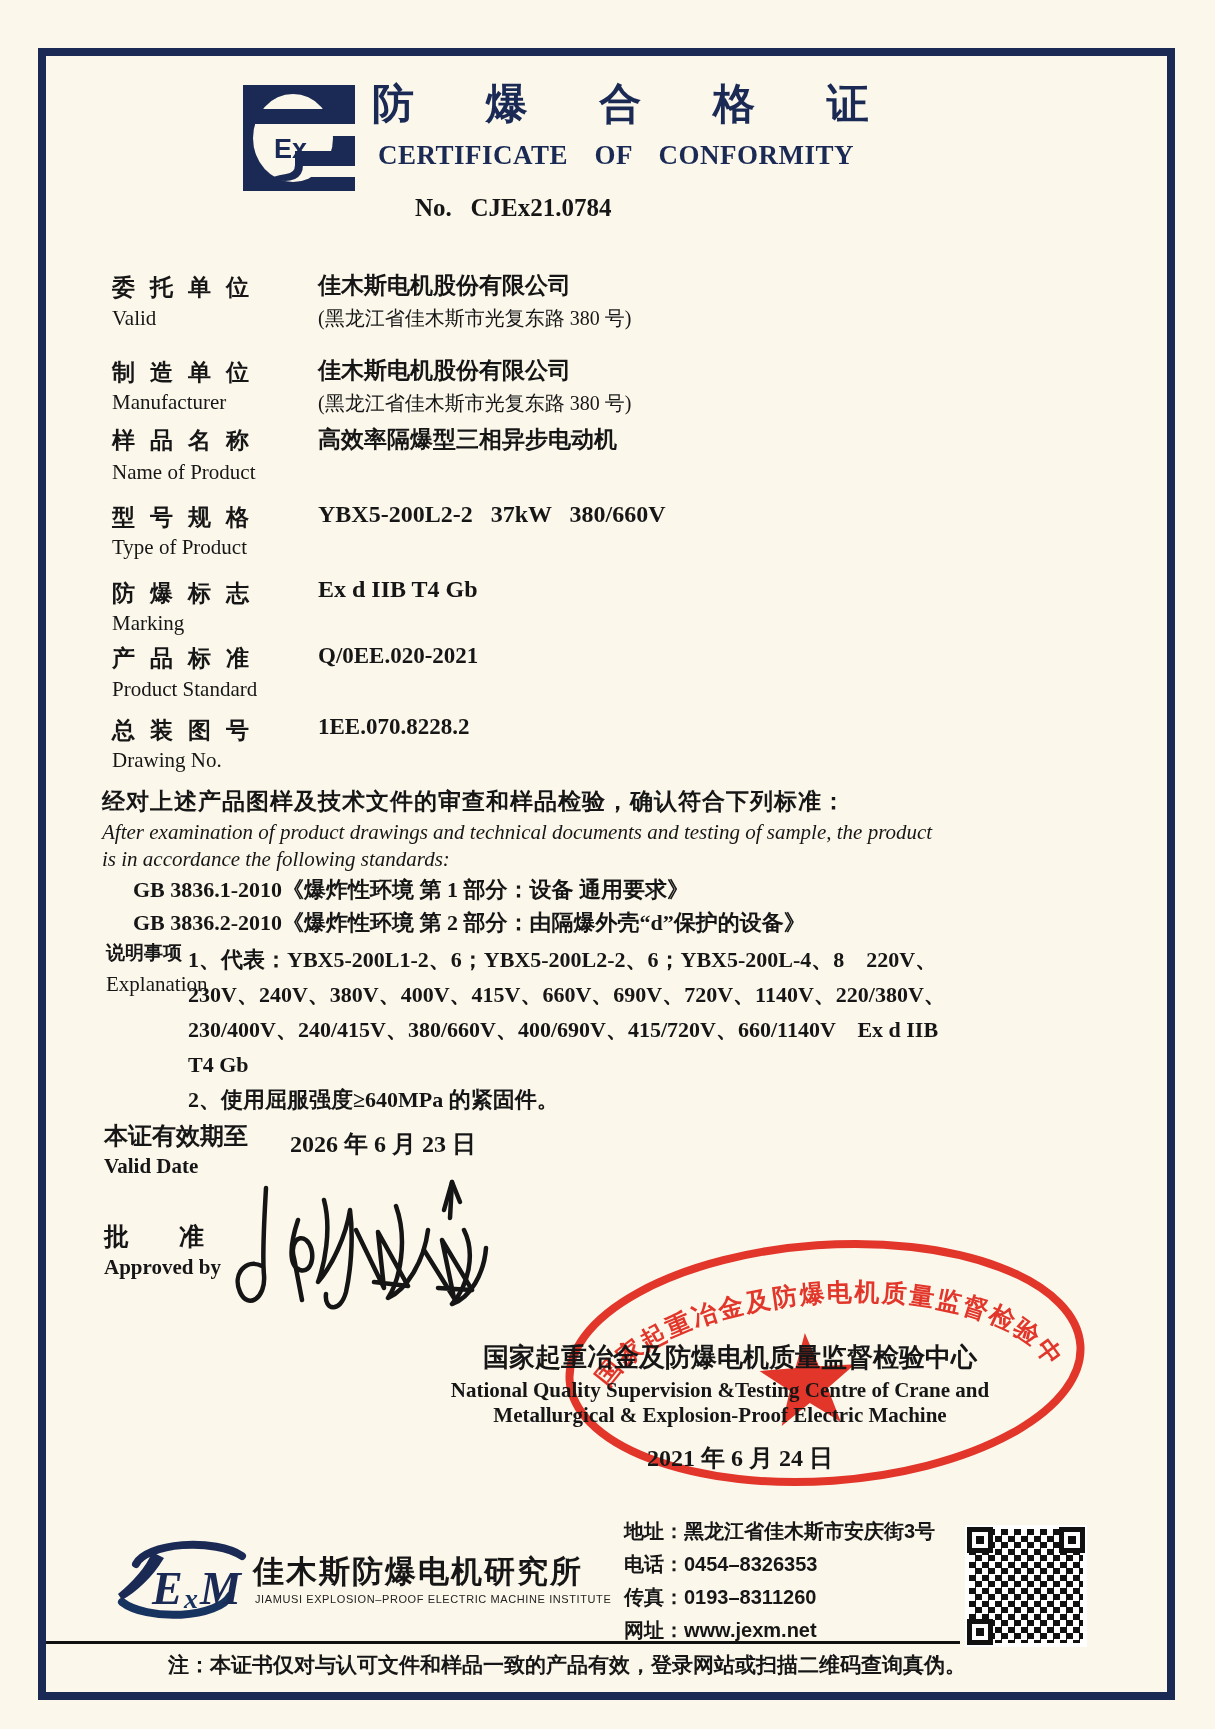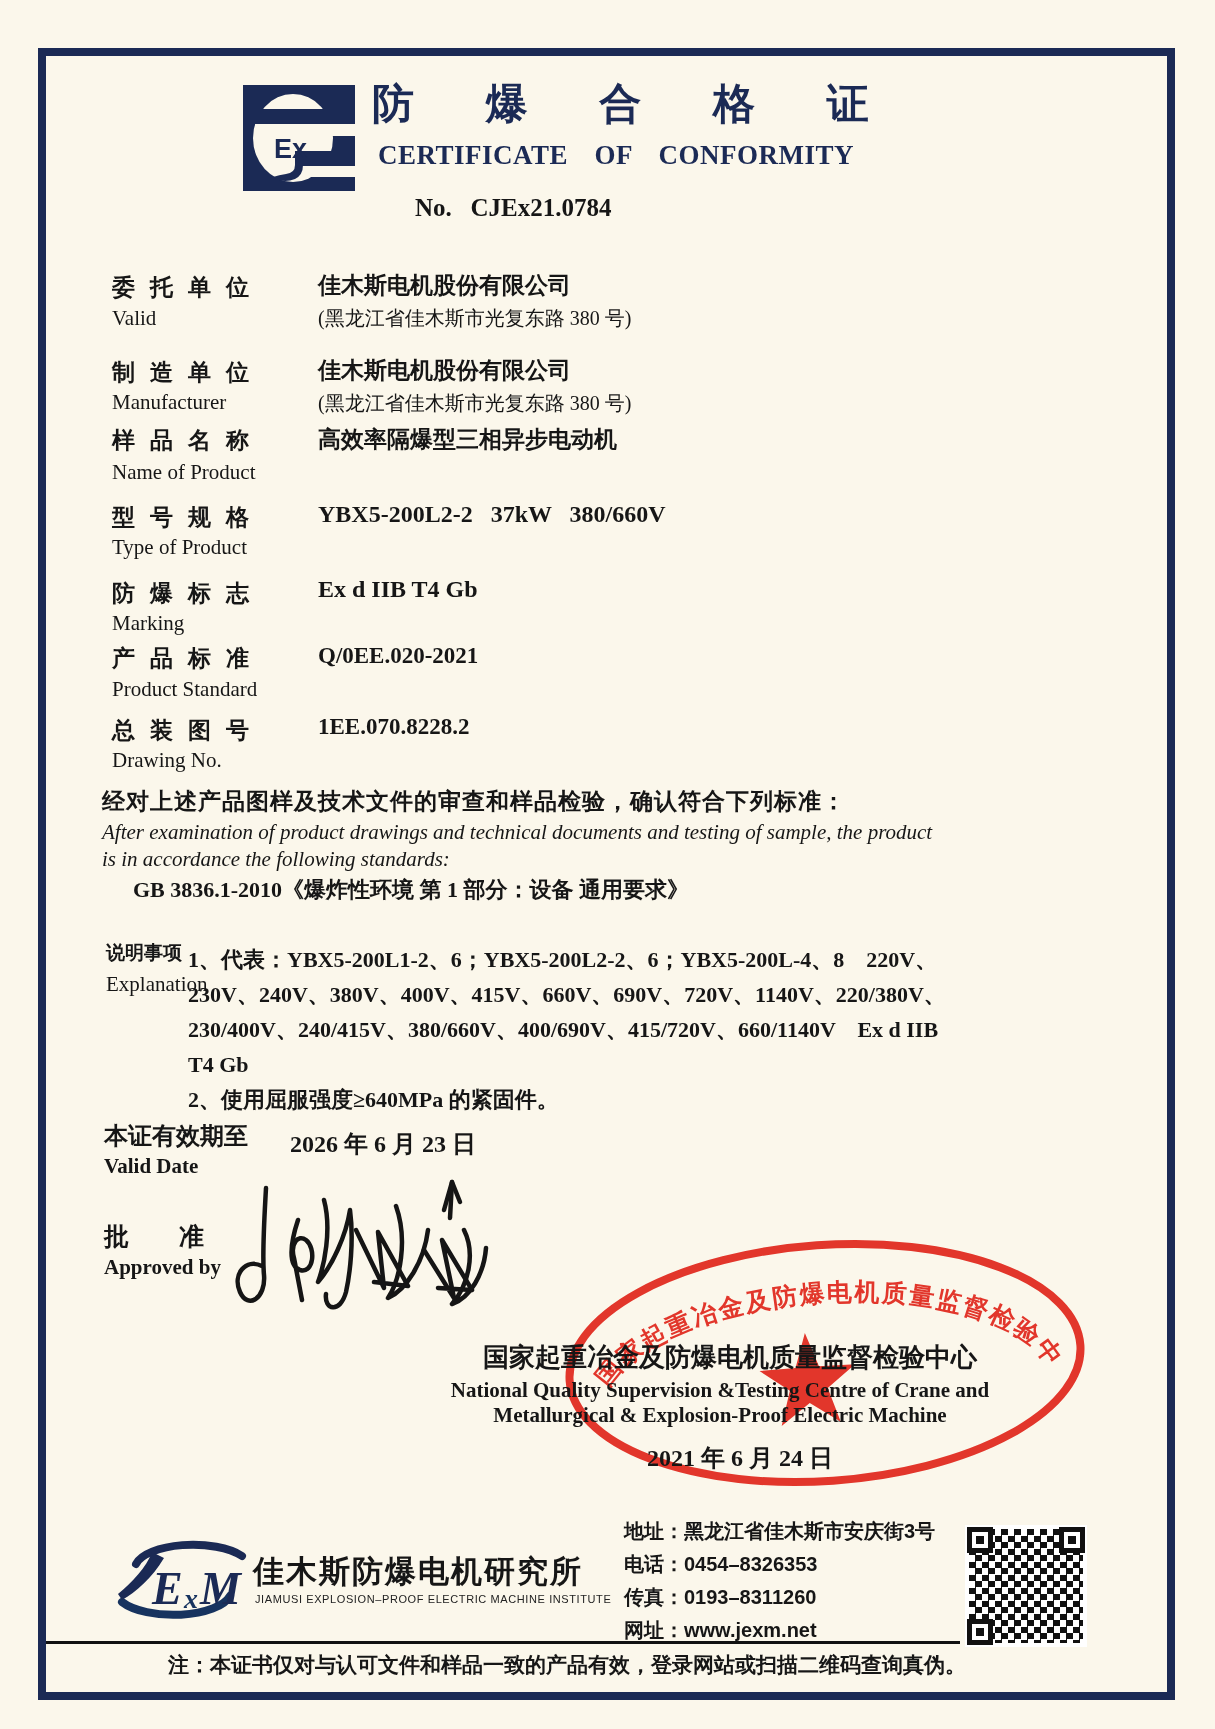--- a/index.html
+++ b/index.html
@@ -114,20 +114,21 @@
   <div class="abs fvalue" style="top:643px">Q/0EE.020-2021</div>
 
   <div class="abs flabel" style="top:715px">总装图号</div>
   <div class="abs felabel" style="top:748px">Drawing No.</div>
   <div class="abs fvalue" style="top:714px">1EE.070.8228.2</div>
 
   <div class="abs stmt-cn">经对上述产品图样及技术文件的审查和样品检验，确认符合下列标准：</div>
   <div class="abs stmt-en" style="top:820px">After examination of product drawings and technical documents and testing of sample, the product</div>
   <div class="abs stmt-en" style="top:847px">is in accordance the following standards:</div>
   <div class="abs gb-line" style="top:875px">GB 3836.1-2010《爆炸性环境 第 1 部分：设备 通用要求》</div>
+  <div class="abs gb-line" style="top:908px">GB 3836.2-2010《爆炸性环境 第 2 部分：由隔爆外壳“d”保护的设备》</div>
 
   <div class="abs exp-label-cn">说明事项</div>
   <div class="abs exp-label-en">Explanation</div>
   <div class="abs exp-lines">
     <div>1、代表：YBX5-200L1-2、6；YBX5-200L2-2、6；YBX5-200L-4、8　220V、</div>
     <div>230V、240V、380V、400V、415V、660V、690V、720V、1140V、220/380V、</div>
     <div>230/400V、240/415V、380/660V、400/690V、415/720V、660/1140V　Ex d IIB</div>
     <div>T4 Gb</div>
     <div>2、使用屈服强度≥640MPa 的紧固件。</div>
   </div>

